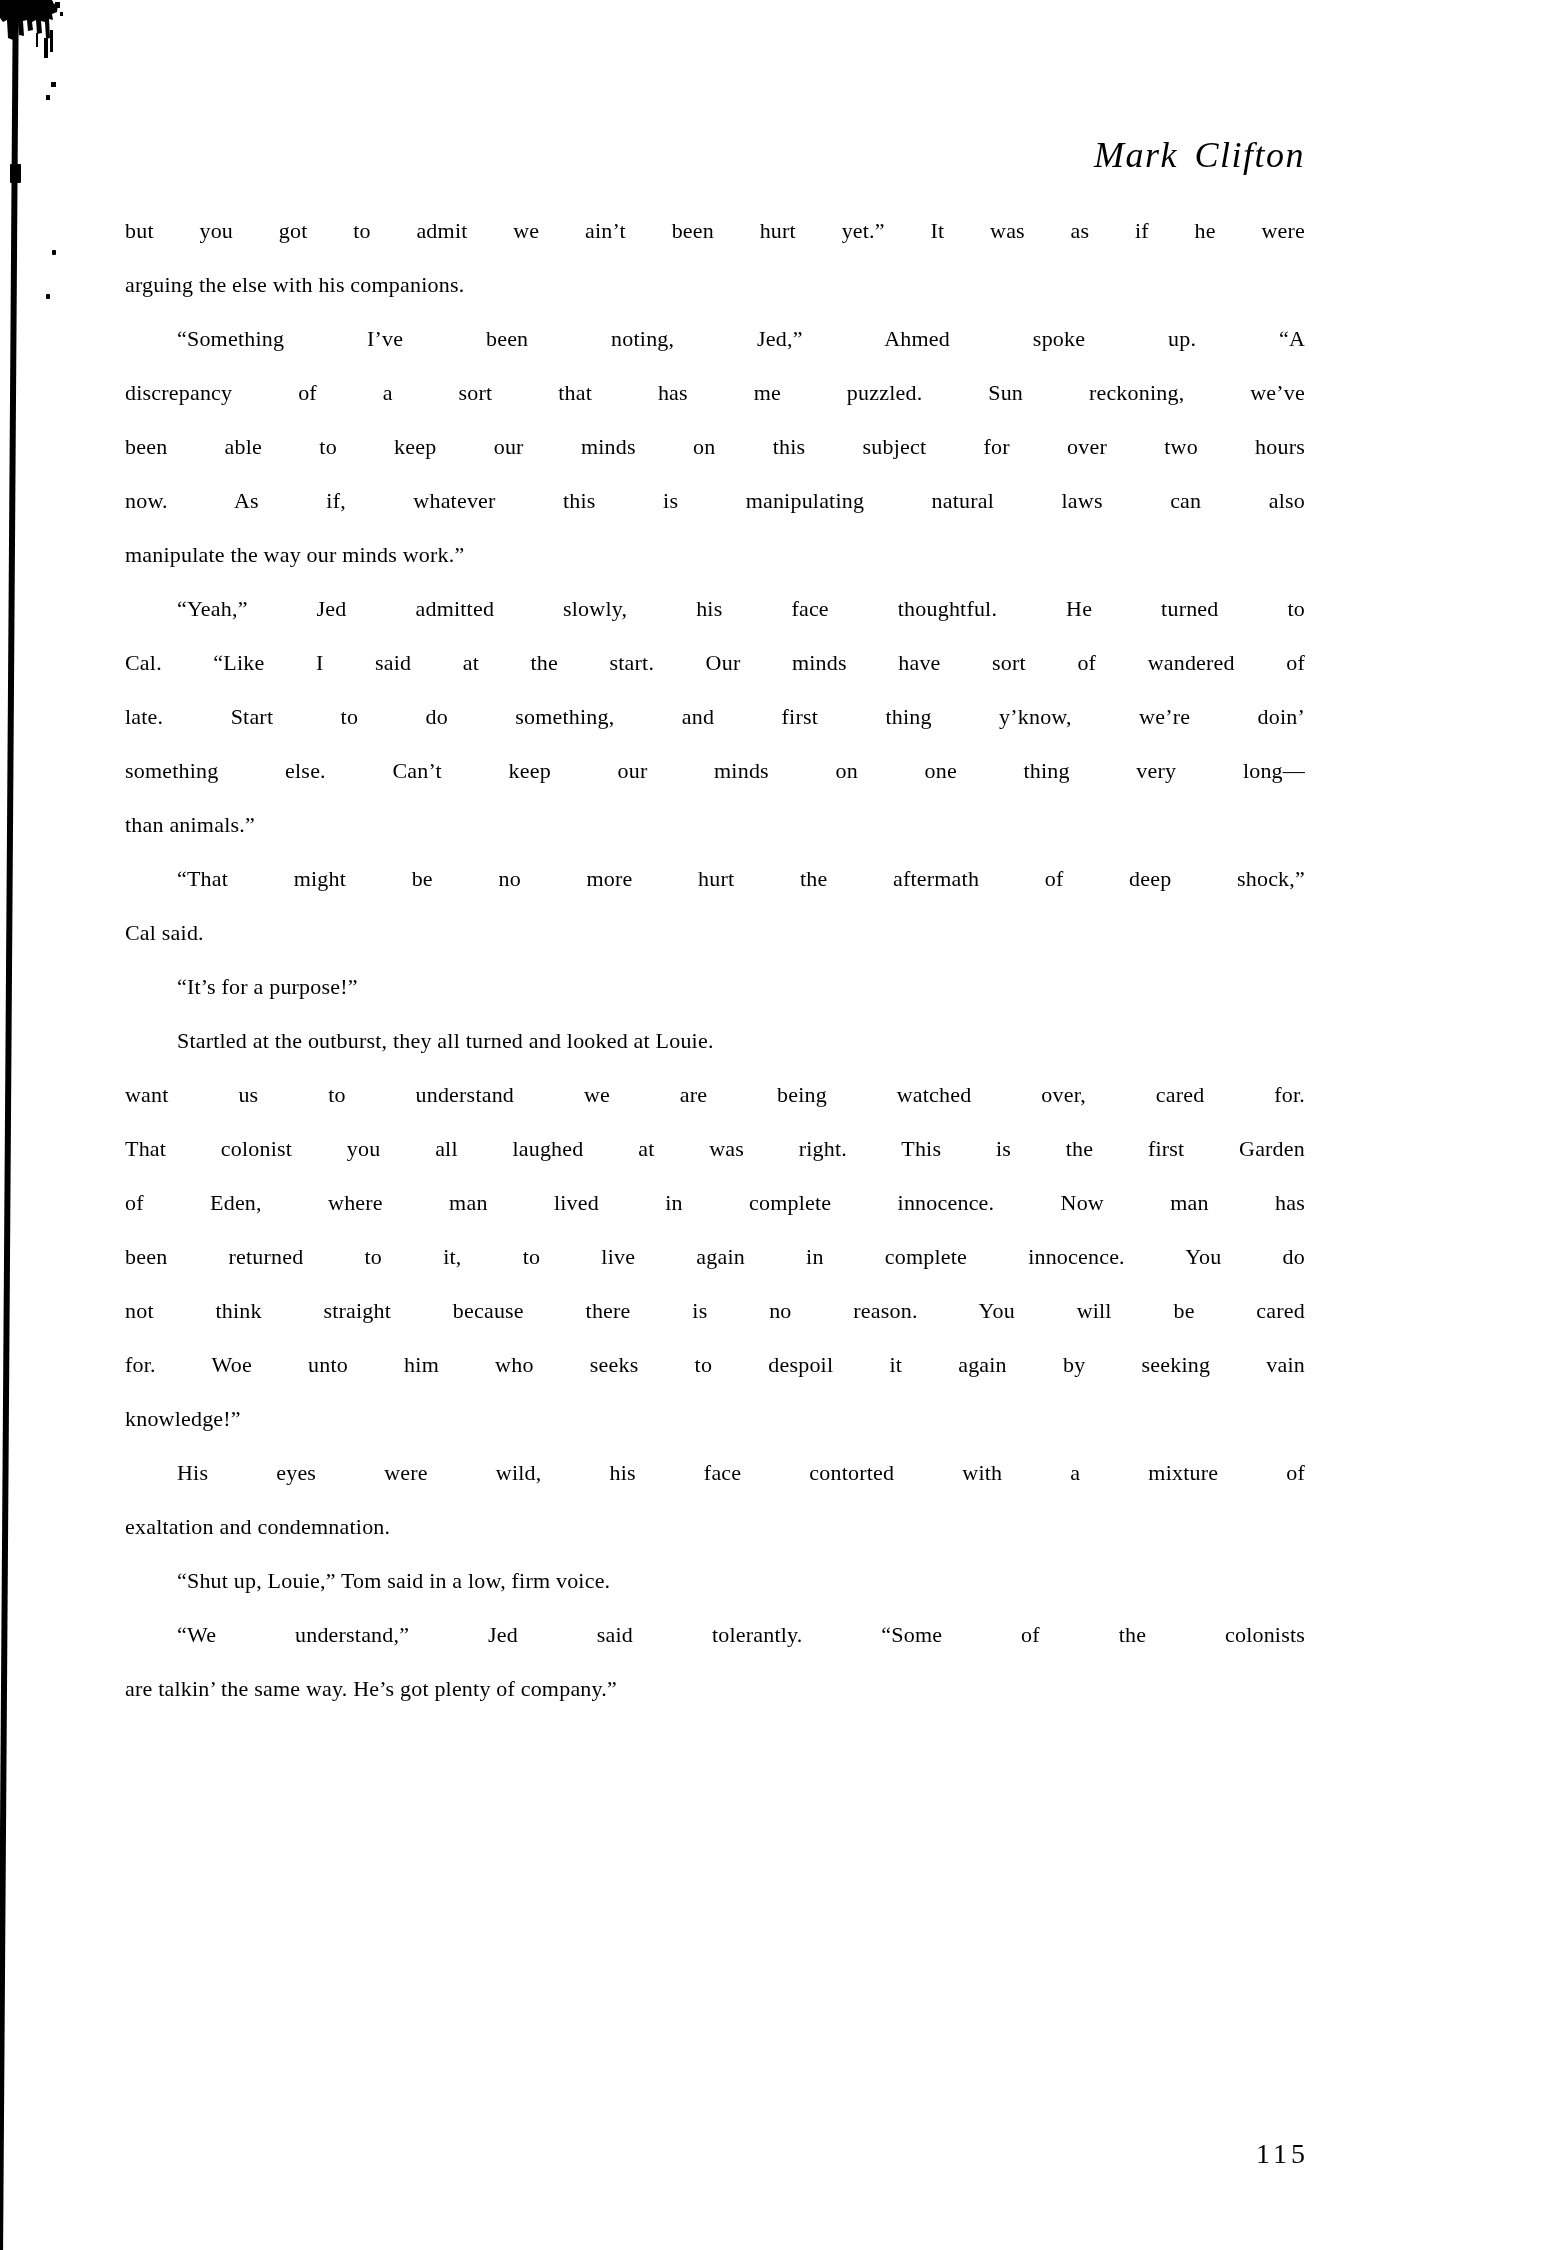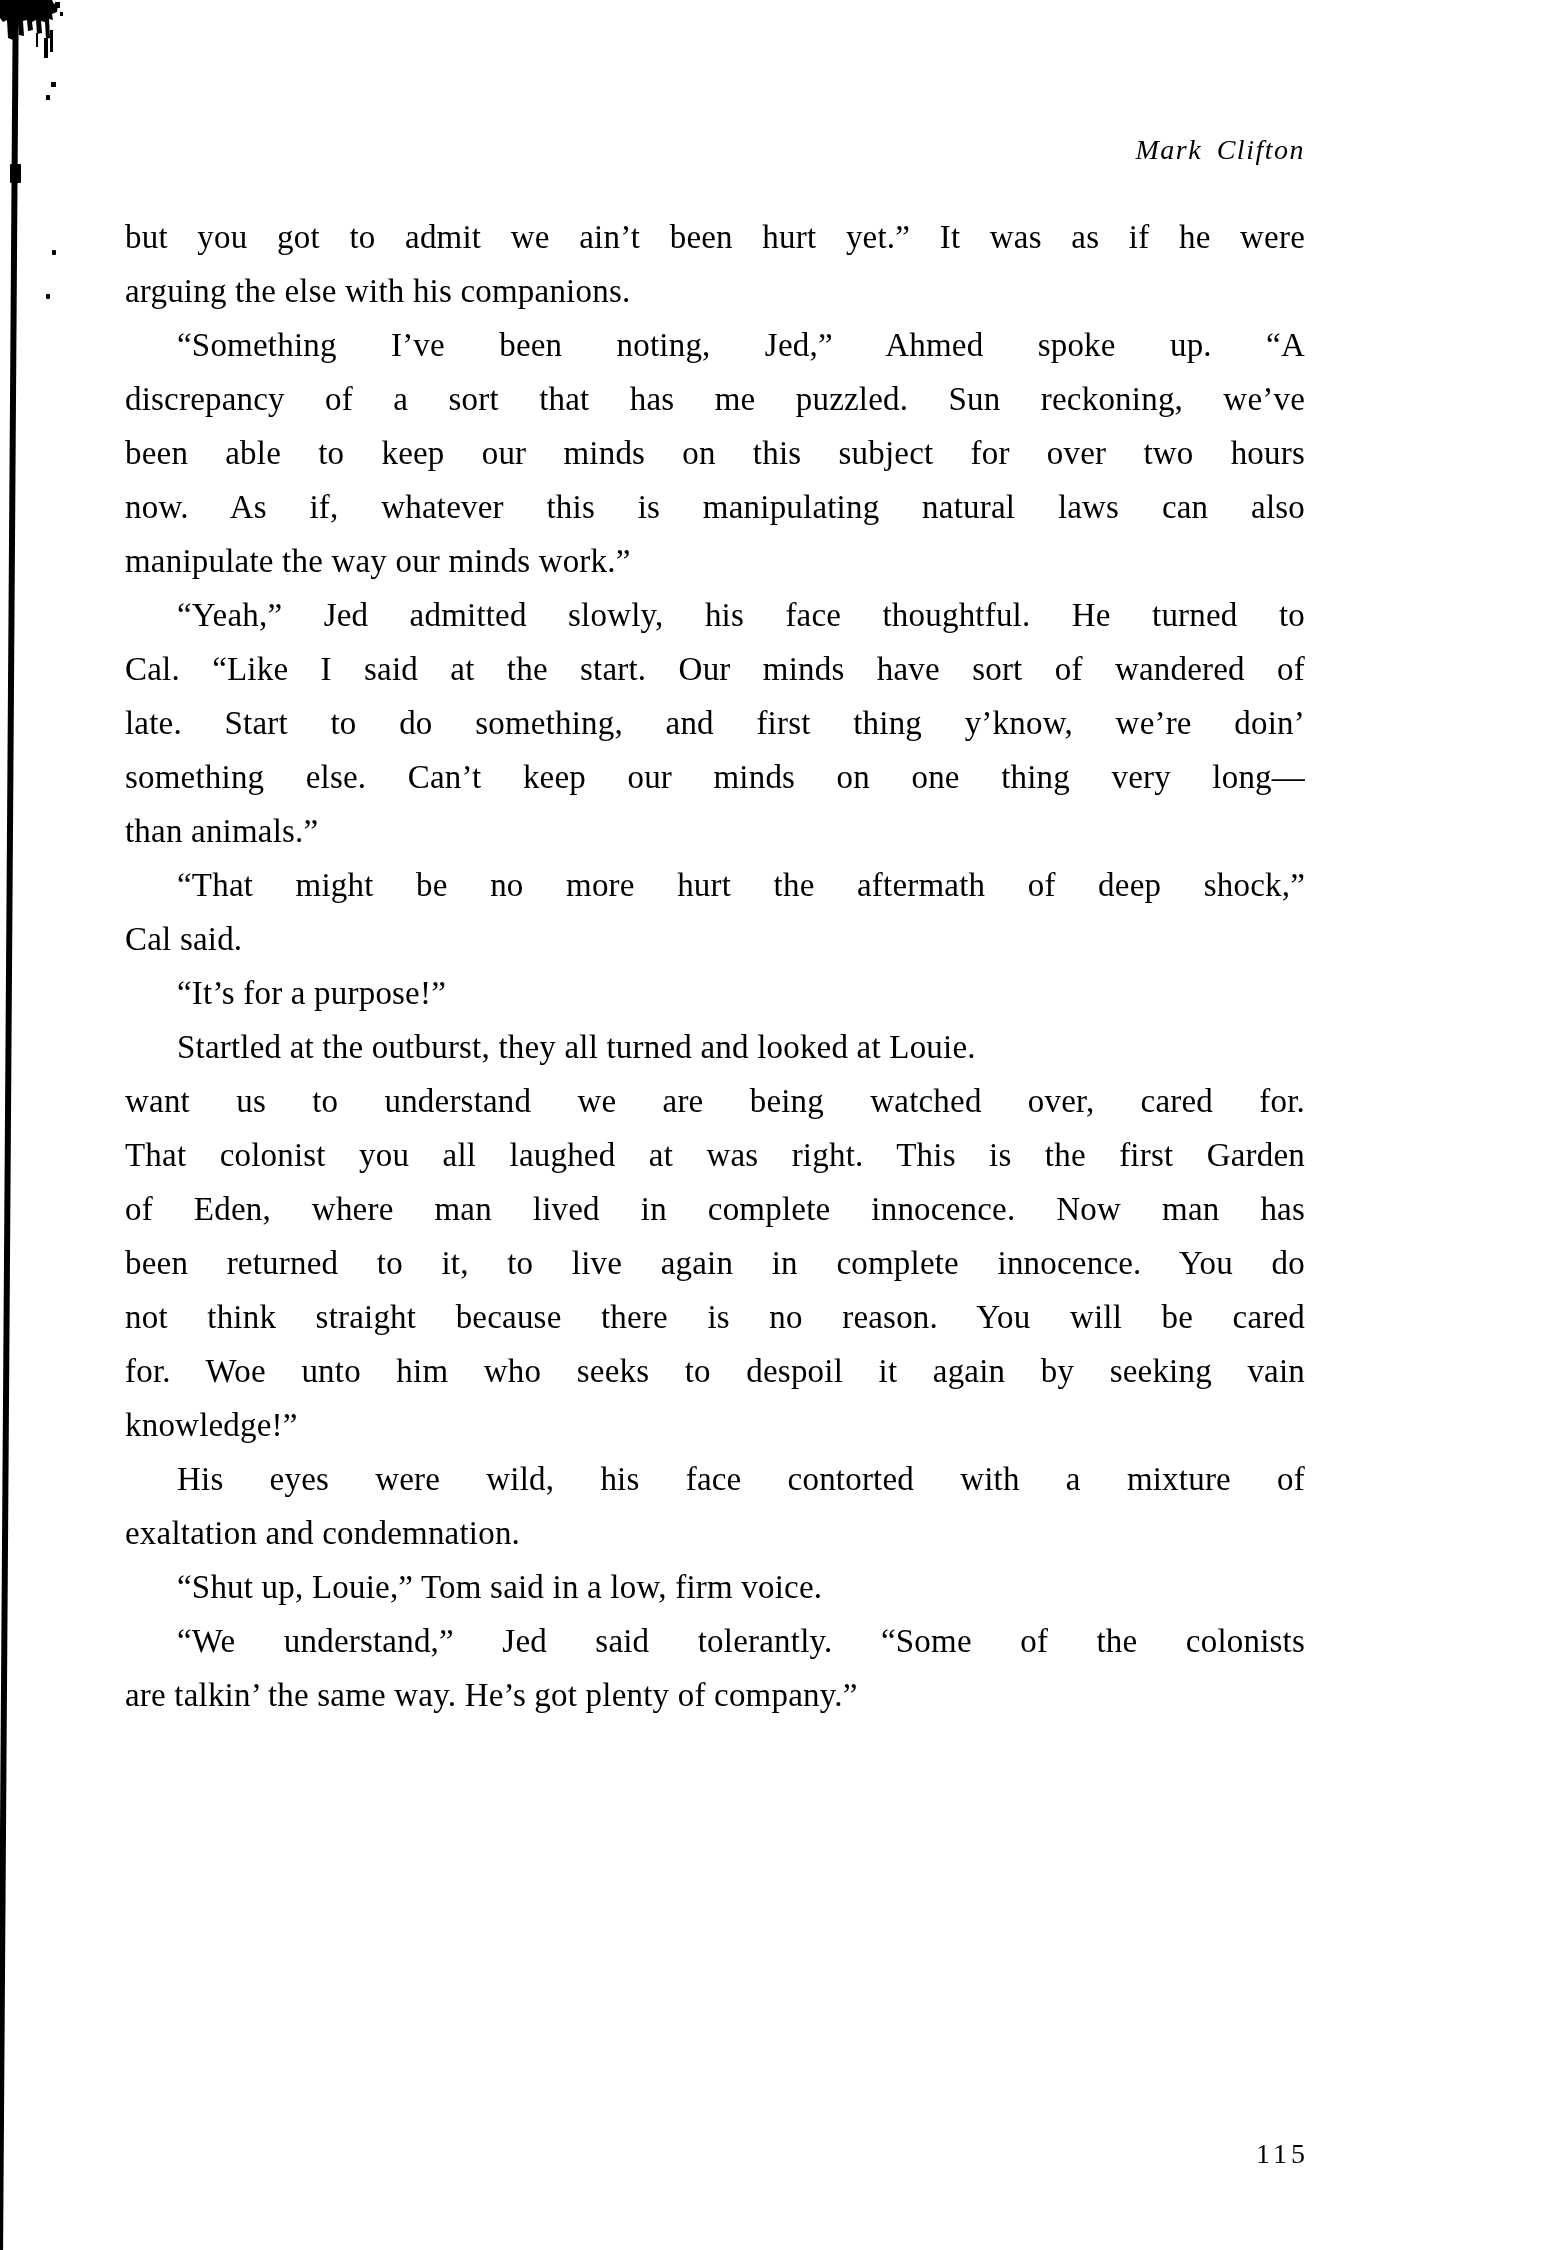--- a/index.html
+++ b/index.html
@@ -18,32 +18,32 @@
   }
 
   
   .running-header {
     position: absolute;
     left: 125px;
     top: 134px;
     width: 1180px;
     text-align: right;
     font-style: italic;
-    font-size: 28px;
+    font-size: 36px;
     letter-spacing: 1.5px;
     word-spacing: 6px;
   }
 
   
   .body-text {
     position: absolute;
     left: 125px;
-    top: 210px;
+    top: 204px;
     width: 1180px;
-    font-size: 33px;
+    font-size: 22px;
     line-height: 54px;
     letter-spacing: 0.2px;
   }
   .paragraph { margin: 0; }
   .line {
     margin: 0;
     text-align: justify;
     text-align-last: justify;
   }
   .line.para-end {

